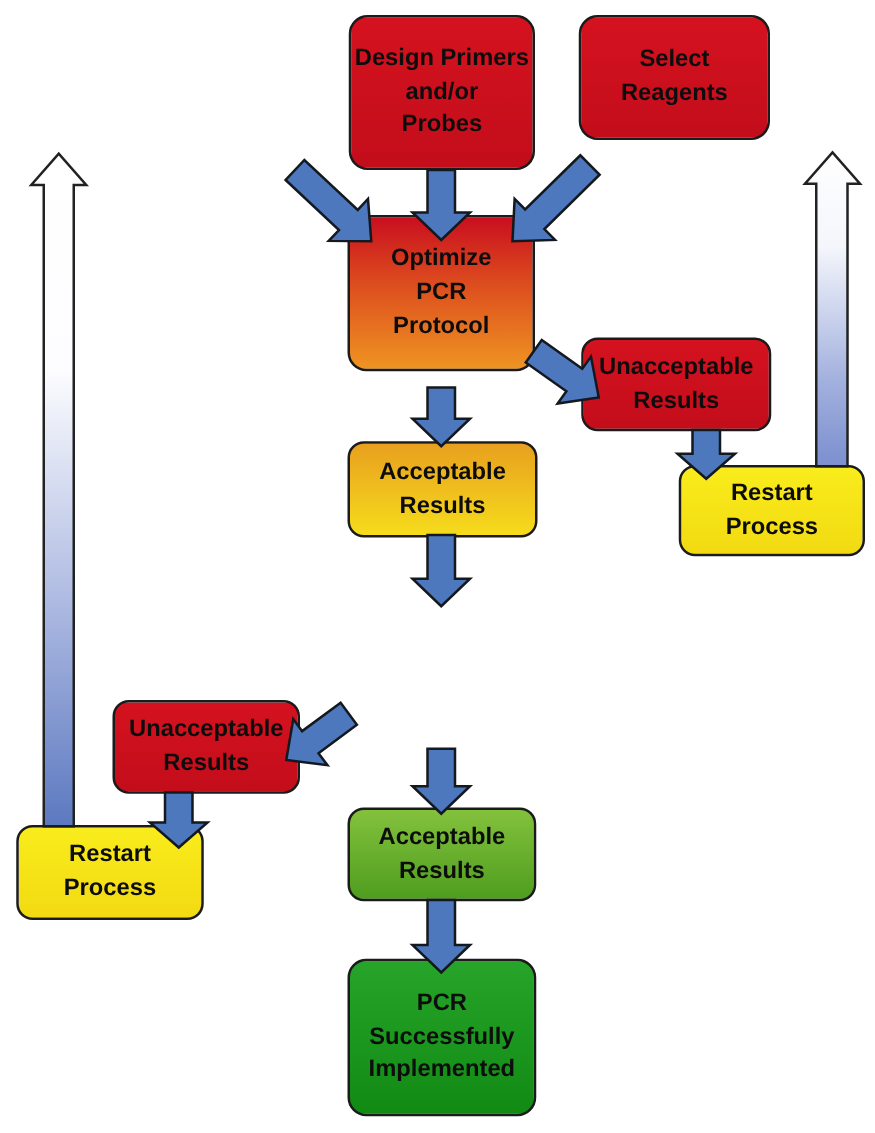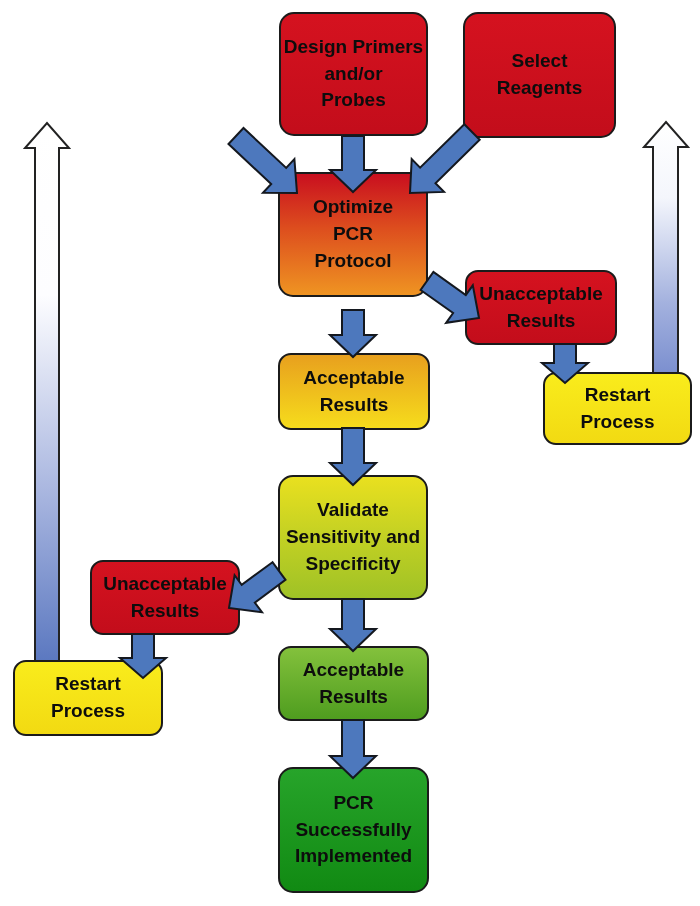--- a/index.html
+++ b/index.html
@@ -40,45 +40,40 @@
     </defs>
     <polygon points="35,662 35,148 25,148 47,123 69,148 59,148 59,662" fill="url(#gradLoopL)" stroke="#222222" stroke-width="2"></polygon>
     <polygon points="653,374 653,147 644,147 666,122 688,147 678,147 678,374" fill="url(#gradLoopR)" stroke="#222222" stroke-width="2"></polygon>
   </svg>
 
   <div class="node" style="left: 279px; top: 12px; width: 149px; height: 124px; background: linear-gradient(rgb(213, 18, 31) 0%, rgb(195, 13, 27) 100%); justify-content: center;">
     <span class="lbl">Design Primers
 and/or
 Probes</span>
   </div>
-  <div class="node" style="left: 463px; top: 12px; width: 153px; height: 126px; background: linear-gradient(rgb(213, 18, 31) 0%, rgb(195, 13, 27) 100%);">
+  <div class="node" style="left: 463px; top: 12px; width: 153px; height: 100px; background: linear-gradient(rgb(213, 18, 31) 0%, rgb(195, 13, 27) 100%);">
     <span class="lbl">Select
 Reagents</span>
   </div>
   <div class="node" style="left: 278px; top: 172px; width: 150px; height: 125px; background: linear-gradient(rgb(201, 15, 31) 0%, rgb(221, 78, 30) 45%, rgb(239, 148, 34) 100%);">
     <span class="lbl">Optimize
 PCR
 Protocol</span>
   </div>
   <div class="node" style="left: 465px; top: 270px; width: 152px; height: 75px; border-radius: 13px; background: linear-gradient(rgb(213, 18, 31) 0%, rgb(195, 13, 27) 100%);">
     <span class="lbl">Unacceptable
 Results</span>
   </div>
   <div class="node" style="left: 543px; top: 372px; width: 149px; height: 73px; border-radius: 13px; background: linear-gradient(rgb(249, 236, 28) 0%, rgb(242, 218, 18) 100%);">
     <span class="lbl">Restart
 Process</span>
   </div>
   <div class="node" style="left: 278px; top: 353px; width: 152px; height: 77px; border-radius: 13px; background: linear-gradient(rgb(232, 160, 30) 0%, rgb(246, 220, 28) 100%);">
     <span class="lbl">Acceptable
 Results</span>
-  </div>
-  <div class="node" style="left: 278px; top: 475px; width: 150px; height: 125px; background: linear-gradient(rgb(233, 224, 31) 0%, rgb(198, 210, 35) 45%, rgb(159, 194, 38) 100%);">
-    <span class="lbl">Validate
-Sensitivity and
-Specificity</span>
   </div>
   <div class="node" style="left: 90px; top: 560px; width: 150px; height: 75px; border-radius: 13px; background: linear-gradient(rgb(213, 18, 31) 0%, rgb(195, 13, 27) 100%);">
     <span class="lbl">Unacceptable
 Results</span>
   </div>
   <div class="node" style="left: 13px; top: 660px; width: 150px; height: 76px; border-radius: 13px; background: linear-gradient(rgb(249, 236, 28) 0%, rgb(242, 218, 18) 100%);">
     <span class="lbl">Restart
 Process</span>
   </div>
   <div class="node" style="left: 278px; top: 646px; width: 151px; height: 75px; border-radius: 13px; background: linear-gradient(rgb(131, 193, 60) 0%, rgb(79, 157, 31) 100%);">

